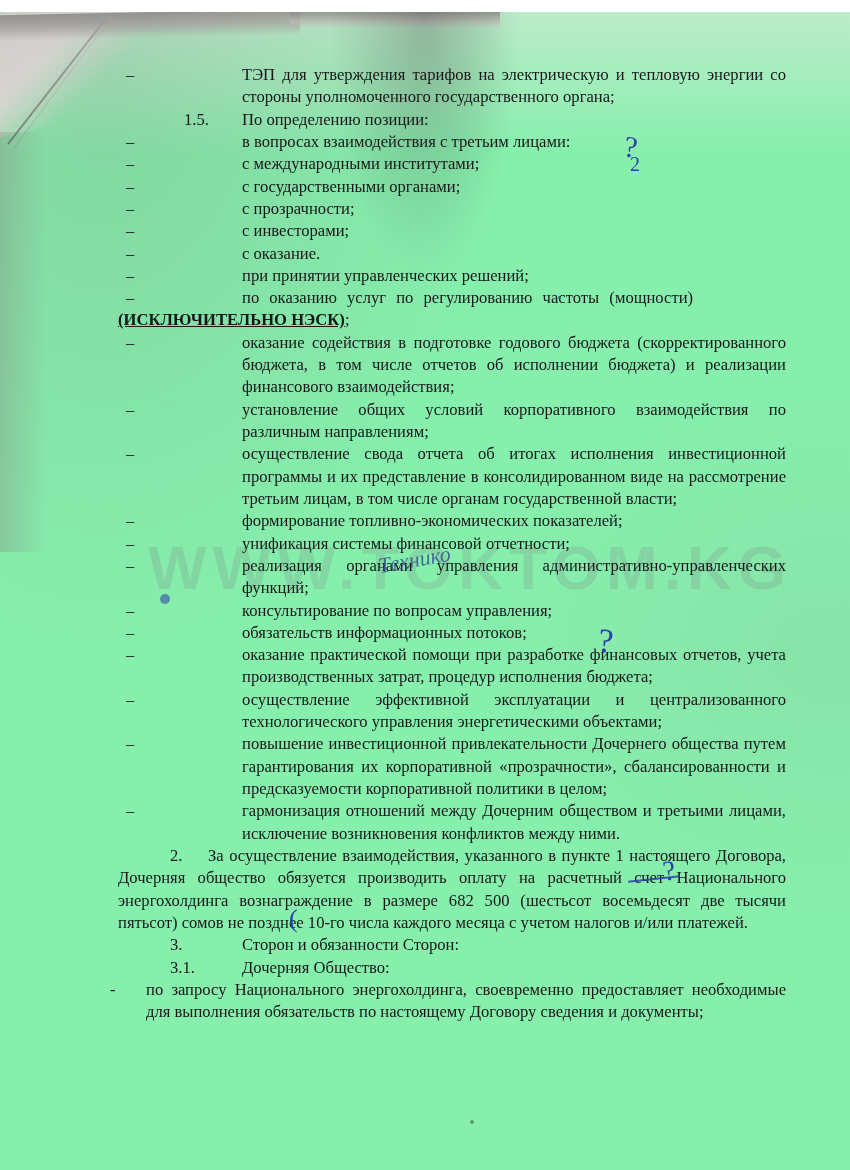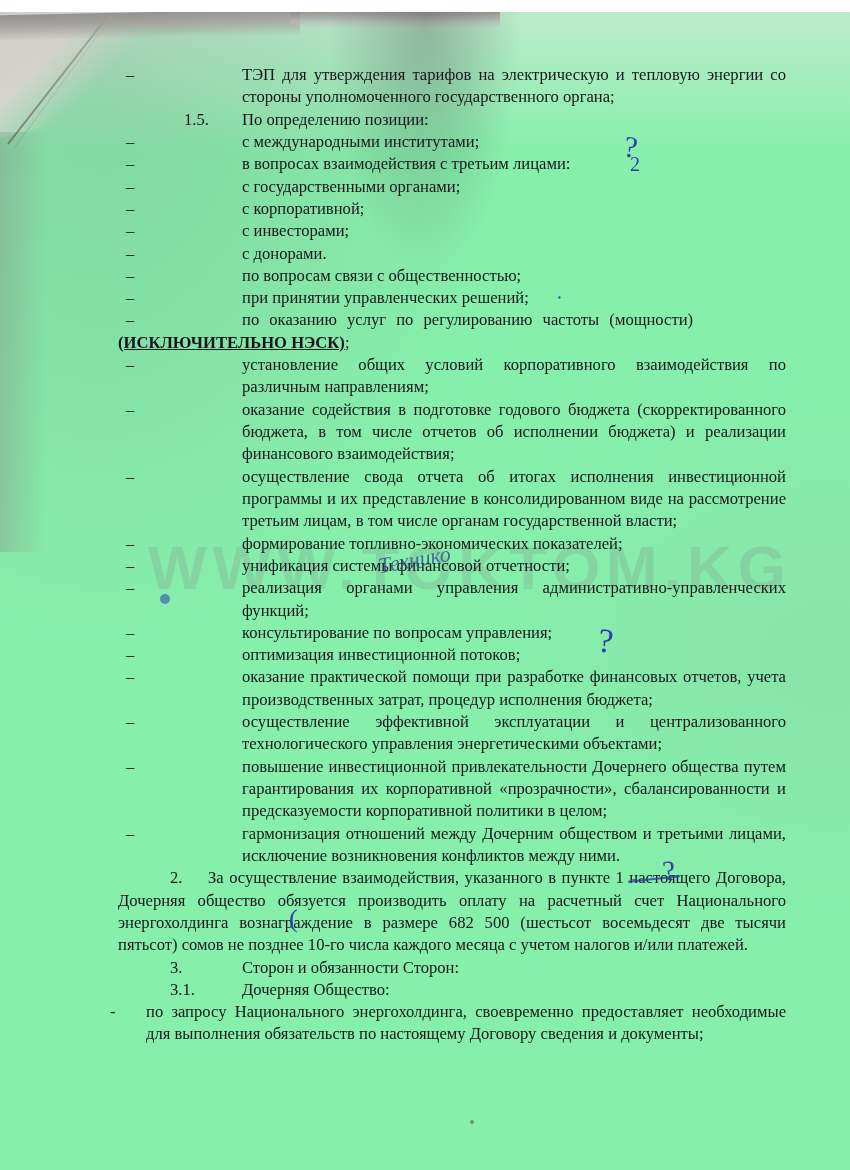--- a/index.html
+++ b/index.html
@@ -213,41 +213,40 @@
   </svg>
 
   <div class="watermark">WWW.TOKTOM.KG</div>
 
   <div class="doc">
 
     <p class="dash"><span class="d">–</span><span>ТЭП для утверждения тарифов на электрическую и тепловую энергии со стороны уполномоченного государственного органа;</span></p>
 
     <p class="dash nohang" style="padding-left:0;text-indent:0;font-family:Liberation Serif, serif;"><span class="lbl-inline">1.5.</span><span>По определению позиции:</span></p>
 
+    <p class="dash"><span class="d">–</span><span>в вопросах взаимодействия с третьим лицами:</span></p>
     <p class="dash"><span class="d">–</span><span>с международными институтами;</span></p>
-    <p class="dash"><span class="d">–</span><span>в вопросах взаимодействия с третьим лицами:</span></p>
     <p class="dash"><span class="d">–</span><span>с государственными органами;</span></p>
-    <p class="dash"><span class="d">–</span><span>с корпоративной;</span></p>
+    <p class="dash"><span class="d">–</span><span>с прозрачности;</span></p>
     <p class="dash"><span class="d">–</span><span>с инвесторами;</span></p>
-    <p class="dash"><span class="d">–</span><span>с донорами.</span></p>
-    <p class="dash"><span class="d">–</span><span>по вопросам связи с общественностью;</span></p>
+    <p class="dash"><span class="d">–</span><span>с оказание.</span></p>
     <p class="dash"><span class="d">–</span><span>при принятии управленческих решений;</span></p>
 
     <p class="dash" style="text-align:justify;"><span class="d">–</span><span style="word-spacing:6px;">по оказанию услуг по регулированию частоты (мощности)</span></p>
     <p class="para-plain" style="text-align:left;"><span class="bold-under">(ИСКЛЮЧИТЕЛЬНО НЭСК)</span><span>;</span></p>
 
 
+    <p class="dash"><span class="d">–</span><span>оказание содействия в подготовке годового бюджета (скорректированного бюджета, в том числе отчетов об исполнении бюджета) и реализации финансового взаимодействия;</span></p>
     <p class="dash"><span class="d">–</span><span>установление общих условий корпоративного взаимодействия по различным направлениям;</span></p>
-    <p class="dash"><span class="d">–</span><span>оказание содействия в подготовке годового бюджета (скорректированного бюджета, в том числе отчетов об исполнении бюджета) и реализации финансового взаимодействия;</span></p>
     <p class="dash"><span class="d">–</span><span>осуществление свода отчета об итогах исполнения инвестиционной программы и их представление в консолидированном виде на рассмотрение третьим лицам, в том числе органам государственной власти;</span></p>
     <p class="dash"><span class="d">–</span><span>формирование топливно-экономических показателей;</span></p>
     <p class="dash"><span class="d">–</span><span>унификация системы финансовой отчетности;</span></p>
     <p class="dash"><span class="d">–</span><span>реализация органами управления административно-управленческих функций;</span></p>
     <p class="dash"><span class="d">–</span><span>консультирование по вопросам управления;</span></p>
-    <p class="dash"><span class="d">–</span><span>оптимизация инвестиционной потоков;</span></p>
+    <p class="dash"><span class="d">–</span><span>обязательств информационных потоков;</span></p>
     <p class="dash"><span class="d">–</span><span>оказание практической помощи при разработке финансовых отчетов, учета производственных затрат, процедур исполнения бюджета;</span></p>
     <p class="dash"><span class="d">–</span><span>осуществление эффективной эксплуатации и централизованного технологического управления энергетическими объектами;</span></p>
     <p class="dash"><span class="d">–</span><span>повышение инвестиционной привлекательности Дочернего общества путем гарантирования их корпоративной «прозрачности», сбалансированности и предсказуемости корпоративной политики в целом;</span></p>
     <p class="dash"><span class="d">–</span><span>гармонизация отношений между Дочерним обществом и третьими лицами, исключение возникновения конфликтов между ними.</span></p>
 
     <p class="para-plain"><span class="lbl-inline" style="width:90px;padding-left:52px;">2.</span><span>За осуществление взаимодействия, указанного в пункте 1 настоящего Договора, Дочерняя общество обязуется производить оплату на расчетный счет Национального энергохолдинга вознаграждение в размере 682 500 (шестьсот восемьдесят две тысячи пятьсот) сомов не позднее 10-го числа каждого месяца с учетом налогов и/или платежей.</span></p>
 
     <p class="para-plain"><span class="lbl-inline" style="width:124px;padding-left:52px;">3.</span><span>Сторон и обязанности Сторон:</span></p>
     <p class="para-plain"><span class="lbl-inline" style="width:124px;padding-left:52px;">3.1.</span><span>Дочерняя Общество:</span></p>
 

